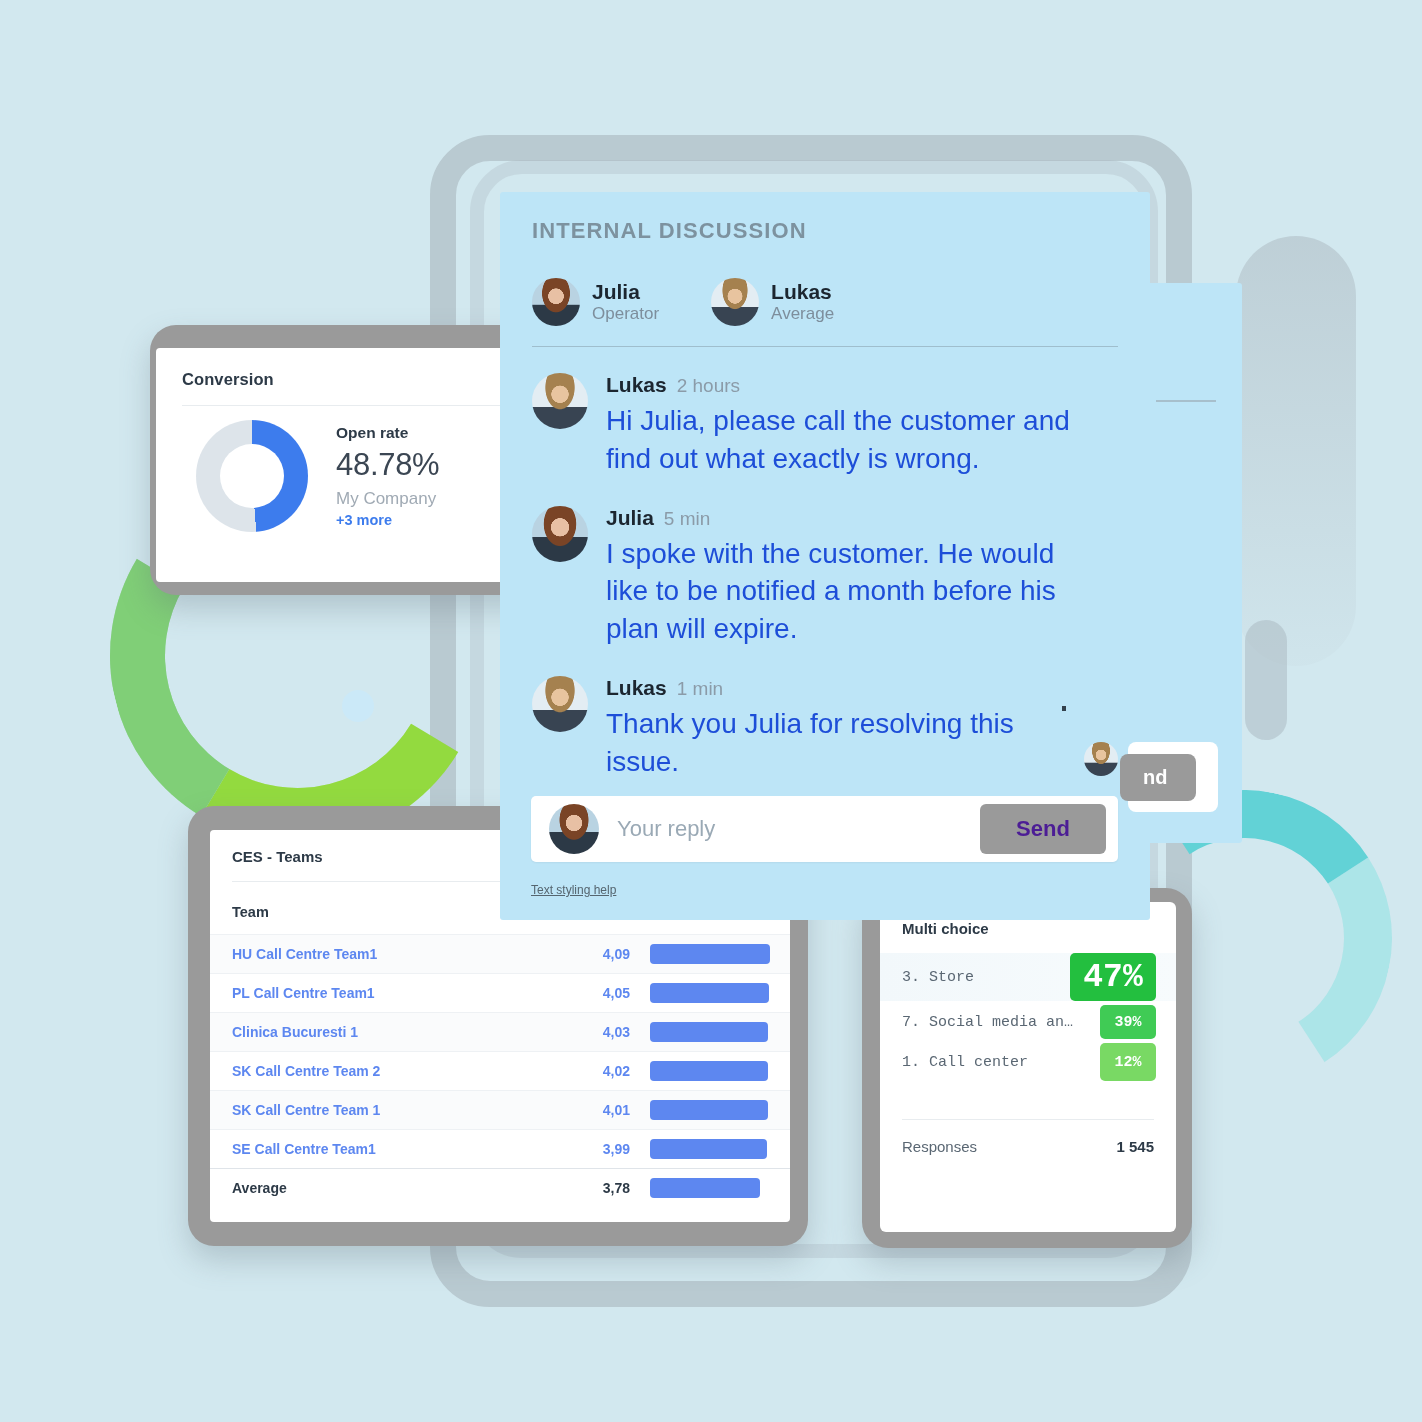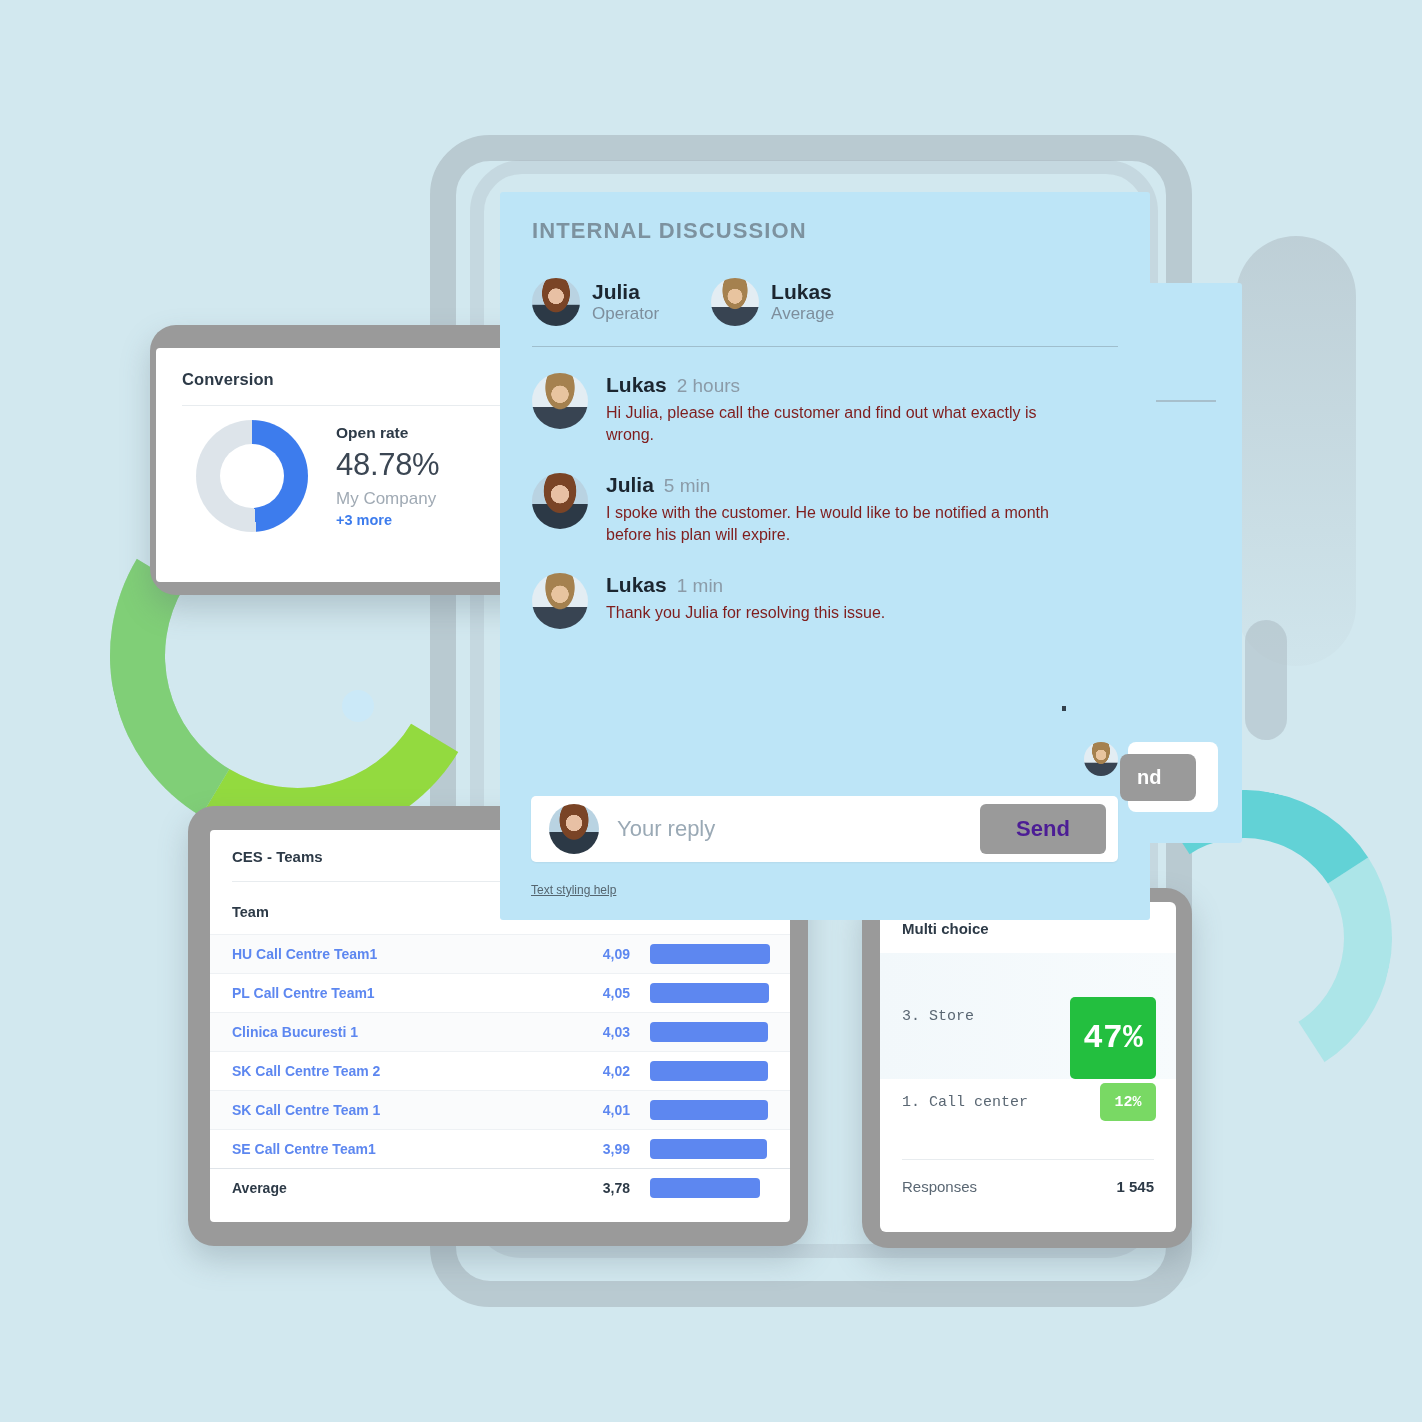--- a/index.html
+++ b/index.html
@@ -187,21 +187,21 @@
     margin-bottom: 4px;
     font-family: Liberation Mono, monospace;
   }
   .multi-row.first { background: linear-gradient(90deg,#f2f8fb,#f7fbfd); margin: 0 -20px 4px -22px; padding: 0 20px 0 22px; }
   .multi-label { font-size: 15px; color: #5a6773; }
   .multi-pct {
     color: #fff; font-weight: bold; border-radius: 5px;
     display: flex; align-items: center; justify-content: center;
     box-sizing: border-box;
   }
-  .multi-pct.big   { width: 86px; height: 82px; font-size: 33px; background: #23bf3f; margin-top: 44px; }
+  .multi-pct.big   { width: 86px; height: 48px; font-size: 33px; background: #23bf3f; }
   .multi-pct.mid   { width: 56px; height: 34px; font-size: 15px; background: #40cb55; }
   .multi-pct.small { width: 56px; height: 38px; font-size: 15px; background: #79d964; }
   .multi-divider { height: 1px; background: #e8ecef; margin: 38px 22px 0 22px; }
   .multi-footer {
     display: flex; justify-content: space-between; align-items: center;
     padding: 18px 22px 0 22px;
   }
   .multi-foot-label { font-size: 15px; color: #5a6773; }
   .multi-foot-value { font-size: 15px; font-weight: bold; color: #2d3a47; }
 
@@ -218,21 +218,21 @@
     width: 60px; height: 2px; background: #a7bfcc;
   }
   .send-ghost {
     position: absolute; left: 1128px; top: 742px;
     width: 90px; height: 70px; background: #fff; border-radius: 8px;
   }
   .send-ghost-inner {
     position: absolute; left: 1120px; top: 754px;
     width: 76px; height: 47px; background: #9a9a9a; border-radius: 8px;
     display: flex; align-items: center; justify-content: flex-start;
-    color: #fff; font-weight: bold; font-size: 20px; padding-left: 17px;
+    color: #fff; font-weight: bold; font-size: 20px; padding-left: 23px;
     box-sizing: border-box;
   }
 
   
   .chat-card {
     position: absolute;
     left: 500px; top: 192px;
     width: 650px; height: 728px;
     background: #bde5f7;
     border-radius: 3px;
@@ -271,21 +271,21 @@
   .avatar.a56 { width: 56px; height: 56px; }
   .avatar.a34 { width: 34px; height: 34px; }
   .avatar.a50 { width: 50px; height: 50px; }
 
   .messages { padding: 26px 0 0 32px; }
   .msg { display: flex; gap: 18px; margin-bottom: 28px; }
   .msg-body { max-width: 470px; }
   .msg-head { display: flex; align-items: baseline; gap: 10px; }
   .msg-author { font-size: 21px; font-weight: bold; color: #1c2630; }
   .msg-time { font-size: 19px; color: #8b9ba8; }
-  .msg-text { font-size: 16px; color: #7f1d1d; line-height: 1.35; margin-top: 5px; }
+  .msg-text { font-size: 28px; color: #1d4ed8; line-height: 1.35; margin-top: 5px; }
 
   .dot-artifact {
     position: absolute; left: 1062px; top: 706px;
     width: 4px; height: 5px; background: #33414d;
   }
   .top-avatar { position: absolute; left: 1084px; top: 742px; }
 
   .reply-box {
     position: absolute;
     left: 531px; top: 796px;
@@ -409,20 +409,24 @@
   </div>
 
   <div class="card multi-card">
     <div class="multi-title">Multi choice</div>
     <div class="multi-rows" id="multi-rows">
         <div class="multi-row first">
           <div class="multi-label">3. Store</div>
           <div class="multi-pct big">47%</div>
         </div>
         <div class="multi-row">
+          <div class="multi-label">7. Social media an…</div>
+          <div class="multi-pct mid">39%</div>
+        </div>
+        <div class="multi-row">
           <div class="multi-label">1. Call center</div>
           <div class="multi-pct small">12%</div>
         </div>
       </div>
     <div class="multi-divider"></div>
     <div class="multi-footer">
       <div class="multi-foot-label">Responses</div>
       <div class="multi-foot-value">1 545</div>
     </div>
   </div>

